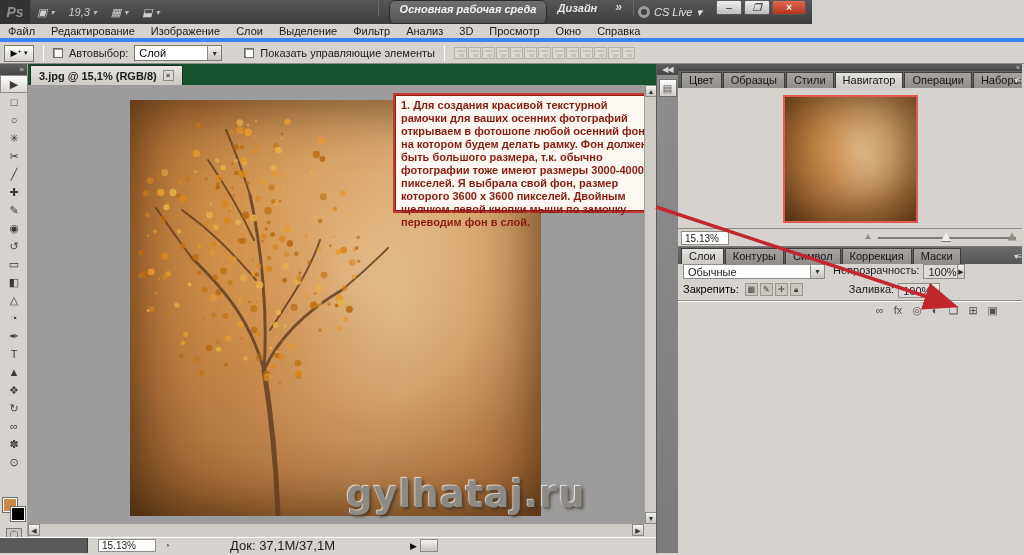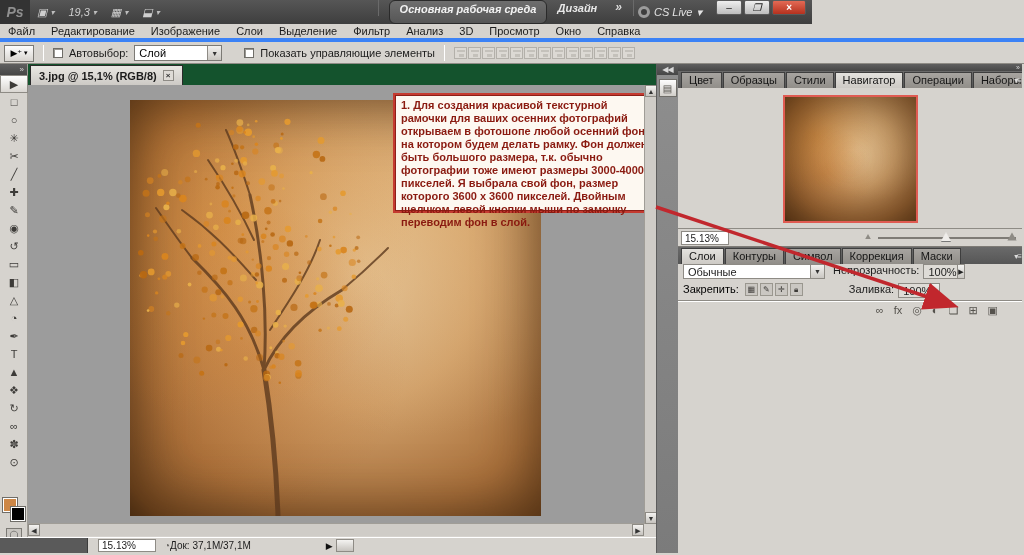--- a/index.html
+++ b/index.html
@@ -61,21 +61,21 @@
   .note { left:365px; top:8px; width:267px; height:120px; background:#fdf8f1; border:2px solid #c43a30; box-shadow:0 0 0 1px #8d1f18 inset; padding:4px 6px; color:#8a1a10; font-weight:bold; font-size:11px; line-height:13px; }
 
   
   .vscroll { left:644px; top:85px; width:12px; height:439px; background:#cfccc7; border-left:1px solid #a09d97; }
   .hscroll { left:28px; top:523px; width:616px; height:13px; background:#cfccc7; border-top:1px solid #a09d97; }
   .scroll-btn { width:12px; height:12px; background:linear-gradient(#f4f3f1,#c6c3be); border:1px solid #8e8b85; font-size:7px; color:#333; text-align:center; line-height:11px; }
   .statusbar { left:0; top:537px; width:656px; height:16px; background:#d6d3ce; border-top:1px solid #fff; display:flex; align-items:center; }
   .status-dark { width:88px; height:16px; background:#5a5a5a; border-right:1px solid #3c3c3c; }
   .status-zoom { width:58px; height:13px; background:#fff; border:1px solid #8e8b85; margin-left:10px; padding:0 3px; font-size:10px; color:#222; line-height:12px; }
   .status-ico { margin-left:8px; color:#6b6965; font-size:10px; }
-  .status-doc { color:#1c1c1c; font-size:10px; }
+  .status-doc { margin-left:60px; color:#1c1c1c; font-size:13px; }
   .status-arrow { margin-left:75px; color:#111; font-size:9px; }
   .status-btn { width:18px; height:13px; background:linear-gradient(#f4f3f1,#c6c3be); border:1px solid #8e8b85; margin-left:3px; }
 
   
   .ministrip { left:656px; top:64px; width:22px; height:491px; background:linear-gradient(#8e8e8e,#7b7b7b); border-left:1px solid #5c5c5c; }
   .ministrip-head { height:11px; background:linear-gradient(#5f5f5f,#474747); color:#d8d8d8; font-size:8px; text-align:center; line-height:11px; letter-spacing:-1px; }
   .mini-btn { margin:4px auto 0; width:18px; height:18px; background:linear-gradient(#fdfdfd,#d2cfca); border:1px solid #6f6d68; display:flex; align-items:center; justify-content:center; font-size:10px; color:#55524d; }
 
   
   .dock { left:678px; top:64px; width:346px; height:491px; background:#d6d3ce; }
@@ -523,20 +523,21 @@
           <circle cx="65.6" cy="157.4" r="3.4" fill="#b86812" opacity="0.75"></circle>
           <circle cx="97.2" cy="120.4" r="3.5" fill="#d9851f" opacity="0.91"></circle>
           <circle cx="104.0" cy="159.1" r="2.9" fill="#e59a2e" opacity="0.67"></circle>
           <circle cx="183.1" cy="205.3" r="3.4" fill="#c47317" opacity="0.78"></circle>
           <circle cx="87.2" cy="60.5" r="2.3" fill="#e8b04a" opacity="0.74"></circle>
           <circle cx="105.8" cy="47.0" r="2.8" fill="#b86812" opacity="0.86"></circle>
         </g>
     </svg>
   </div>
 
+  <div class="abs watermark">gylhataj.ru</div>
 
   <div class="abs note">
     <span>1. Для создания красивой текстурной рамочки для ваших осенних фотографий открываем в фотошопе  любой осенний фон, на котором будем делать рамку. Фон должен быть большого размера, т.к. обычно фотографии тоже имеют размеры 3000-4000 пикселей. Я выбрала свой фон, размер которого 3600 х 3600 пикселей. Двойным щелчком левой кнопки мыши по замочку переводим фон в слой.</span>
   </div>
 </div>
 
 <div class="abs vscroll">
   <div class="scroll-btn">▲</div>
   <div class="scroll-btn" style="position:absolute;bottom:0">▼</div>
 </div>

